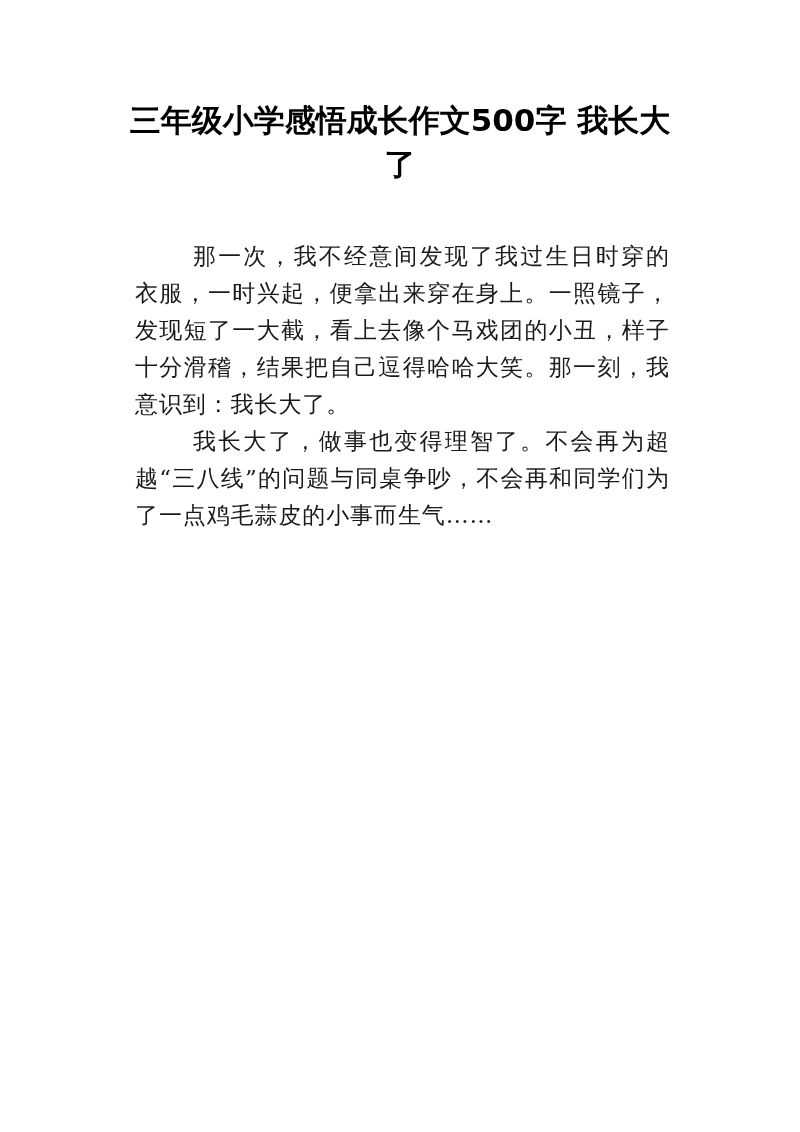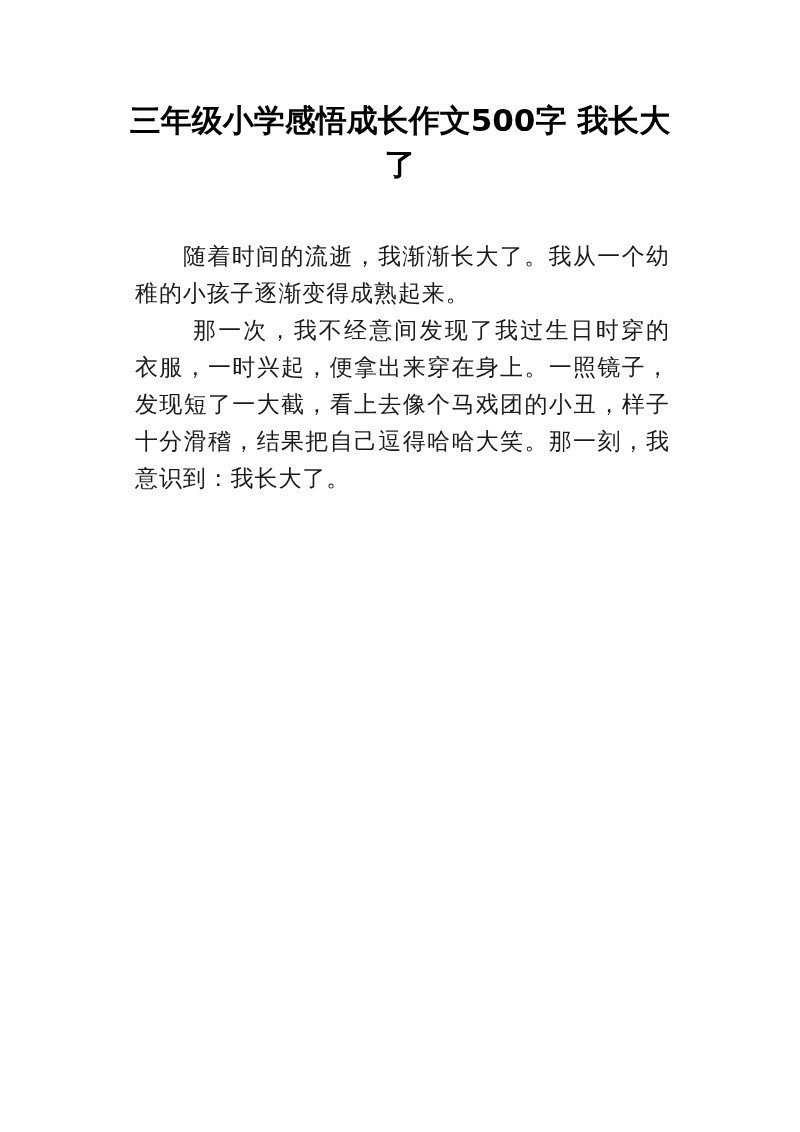--- a/index.html
+++ b/index.html
@@ -56,16 +56,16 @@
     text-indent: 48px;
   }
 </style>
 </head>
 <body>
 
 <div class="page">
   <div class="title">三年级小学感悟成长作文500字  我长大了</div>
 
   <div class="body">
-    <p class="para first">随着时间的流逝，我渐渐长大了。我从一个幼稚的小孩子逐渐变得成熟起来。</p>
     <p class="para">那一次，我不经意间发现了我过生日时穿的衣服，一时兴起，便拿出来穿在身上。一照镜子，发现短了一大截，看上去像个马戏团的小丑，样子十分滑稽，结果把自己逗得哈哈大笑。那一刻，我意识到：我长大了。</p>
+    <p class="para">我长大了，做事也变得理智了。不会再为超越“三八线”的问题与同桌争吵，不会再和同学们为了一点鸡毛蒜皮的小事而生气……</p>
   </div>
 </div>
 
 </body></html>

